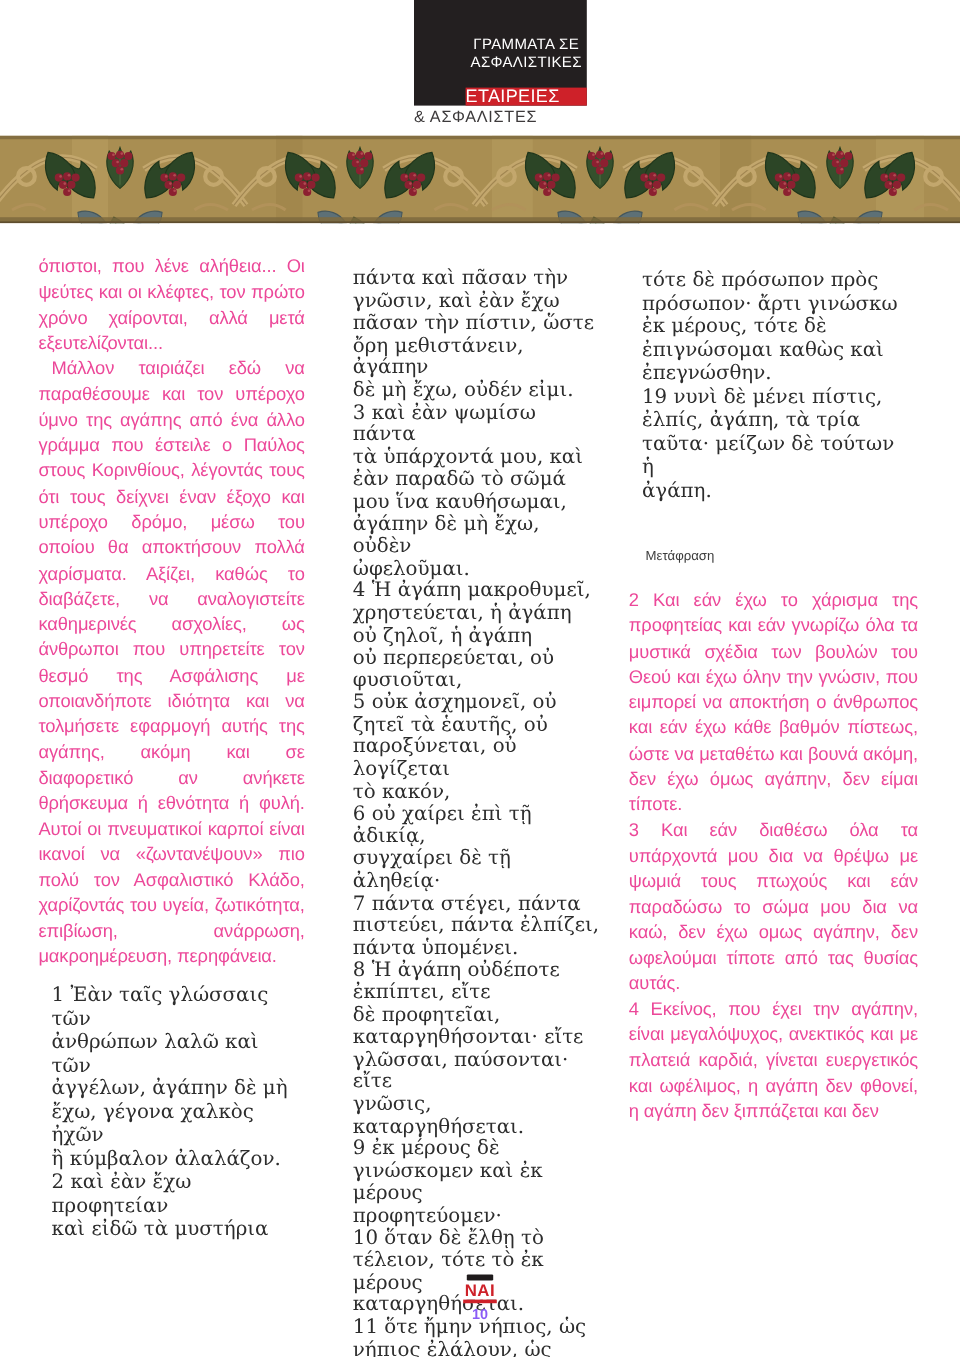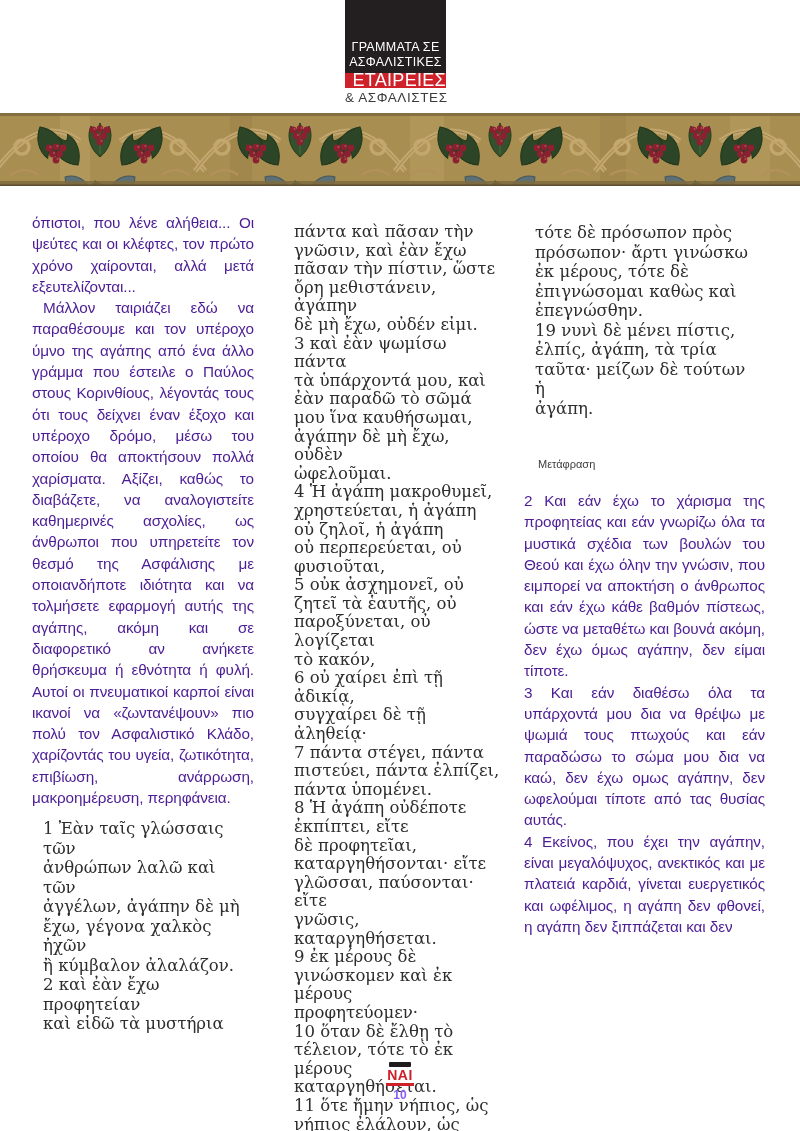--- a/index.html
+++ b/index.html
@@ -4,43 +4,43 @@
 <style>
   html,body{margin:0;padding:0;background:#e8e8e8;}
   #page{
     position:relative;width:800px;height:1131px;margin:0 auto;
     background:#ffffff;overflow:hidden;
     font-family:"Liberation Sans","DejaVu Sans",sans-serif;
   }
   
   .masthead-box{
     position:absolute;left:345px;top:0;width:101px;height:88px;
-    background:#231f20;display:flex;flex-direction:column;justify-content:flex-end;
+    background:#231f20;display:flex;flex-direction:column;justify-content:flex-end;padding-left:43px;
   }
   .masthead-line{
     color:#ffffff;font-size:12.5px;line-height:14.5px;text-align:center;
     letter-spacing:.3px;white-space:nowrap;
   }
   .masthead-band{
-    margin-top:4px;height:15px;background:#ce2129;color:#ffffff;
-    font-size:18px;line-height:15px;text-align:right;letter-spacing:.3px;
+    margin-top:14px;height:15px;background:#ce2129;color:#ffffff;
+    font-size:15px;line-height:15px;text-align:left;letter-spacing:.3px;
   }
   .masthead-below{
     position:absolute;left:345px;top:90px;width:101px;
     color:#3d3a3b;font-size:13.5px;letter-spacing:.6px;white-space:nowrap;
   }
   
   .vine-band{position:absolute;left:0;top:113px;width:800px;height:73px;}
   
   .col{position:absolute;top:212px;}
   .col1{left:32px;width:222px;}
   .col2{left:283px;width:228px;}
   .col3{left:524px;width:241px;}
   .sans-par{
-    margin:0;color:#4c1d95;font-size:15.3px;line-height:21.3px;
+    margin:0;color:#ec4899;font-size:15.3px;line-height:21.3px;
     text-align:justify;letter-spacing:-.1px;
   }
   .sans-par.first-indent{text-indent:11px;}
   .col-heading{
     margin:22px 0 20px 0;color:#3c3c3c;font-size:11px;line-height:20px;
   }
   .col-heading.metafrasi{margin:36px 0 16px 0;padding-left:14px;}
   .verse{
     margin:11px;font-family:"DejaVu Serif","Liberation Serif",serif;
     color:#2d2d2d;font-size:16.5px;line-height:19.5px;white-space:pre-line;

